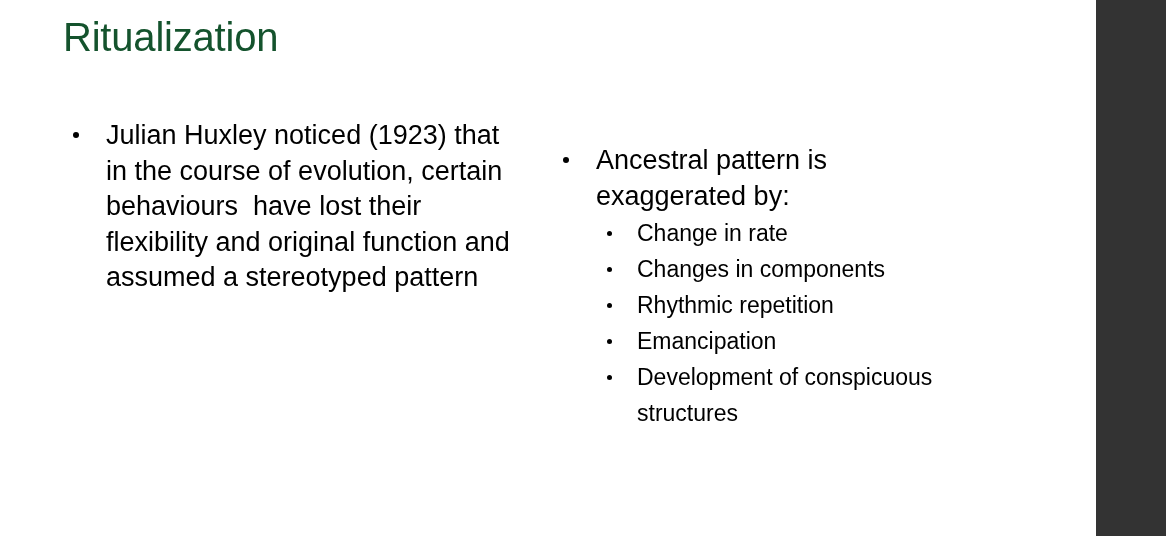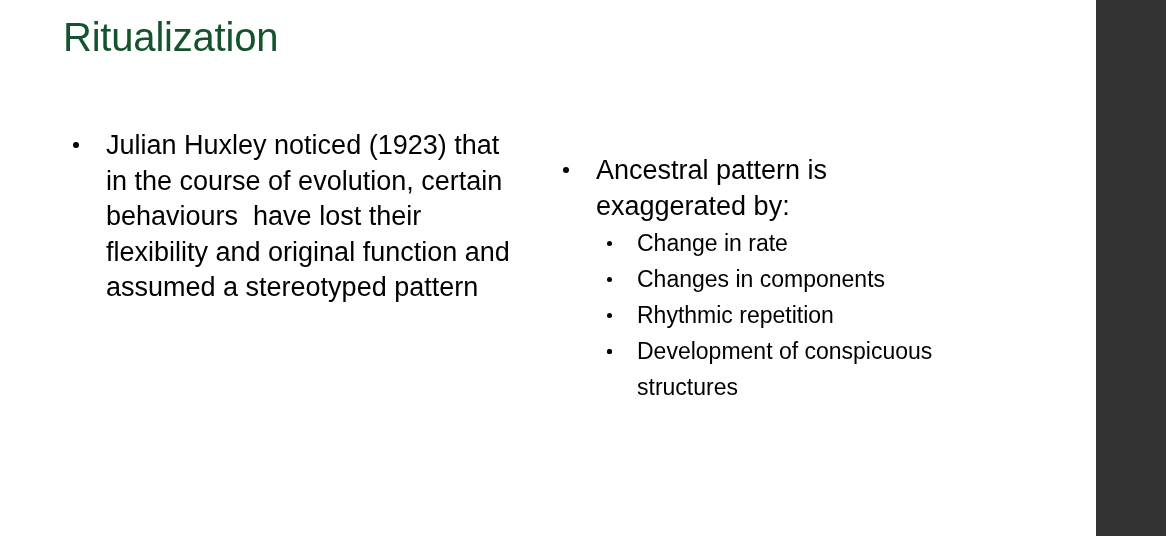--- a/index.html
+++ b/index.html
@@ -38,21 +38,21 @@
     line-height: 50px;
     font-weight: 400;
     color: #14532d;
     letter-spacing: -0.2px;
     white-space: nowrap;
   }
   
   #content {
     position: absolute;
     left: 0;
-    top: 128px;
+    top: 118px;
     width: 1096px;
     height: 400px;
   }
   .column {
     position: absolute;
     top: 0;
   }
   #column-left {
     left: 64px;
     width: 460px;
@@ -149,20 +149,21 @@
         <li class="sub-item">
           <span class="sub-bullet-dot"></span>
           <span class="sub-item-text">Changes in components</span>
         </li>
         <li class="sub-item">
           <span class="sub-bullet-dot"></span>
           <span class="sub-item-text">Rhythmic repetition</span>
         </li>
         <li class="sub-item">
           <span class="sub-bullet-dot"></span>
+          <span class="sub-item-text">Emancipation</span>
         </li>
         <li class="sub-item">
           <span class="sub-bullet-dot"></span>
           <span class="sub-item-text">Development of conspicuous structures</span>
         </li>
       </ul>
     </div>
 
   </div>
 

